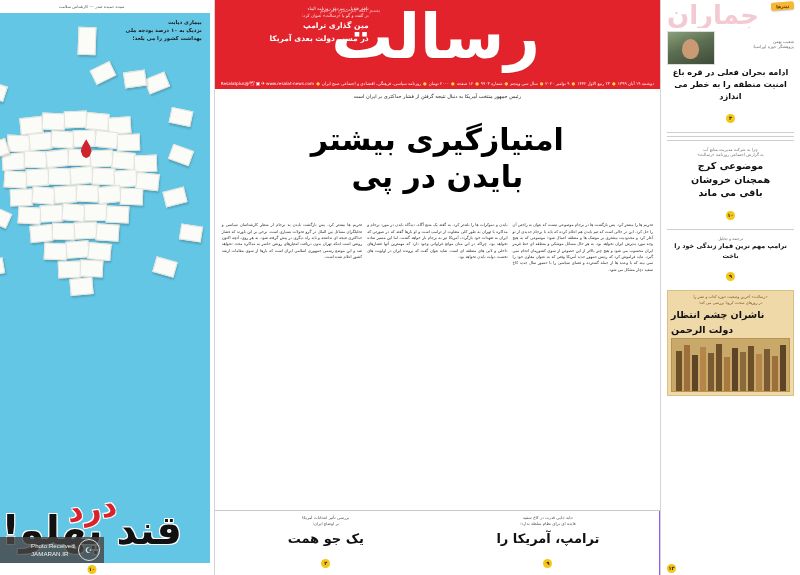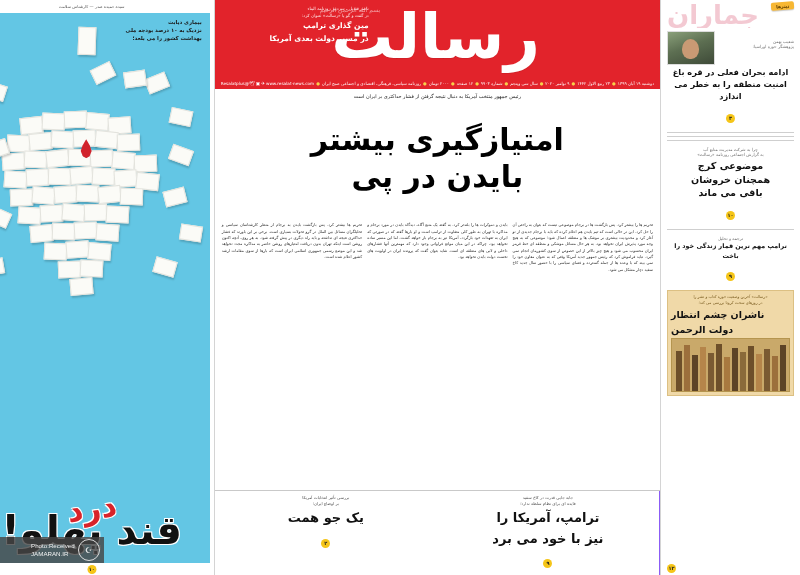--- a/index.html
+++ b/index.html
@@ -289,21 +289,20 @@
       <div class="col body-text rtl">تحریم ها را بیشتر کرد. پس بازگشت ها در برجام موضوعی نیست که بتوان به راحتی آن را حل کرد. این در حالی است که تیم بایدن هم اعلام کرده که باید با برجام جدیدی از نو آغاز کرد و محدودیت بیشتری بر موشک ها و منطقه اعمال شود؛ موضوعی که به هیچ وجه مورد پذیرش ایران نخواهد بود. به هر حال مسائل موشکی و منطقه ای خط قرمز ایران محسوب می شود و هیچ چیز بالاتر از این خصوص از سوی کشورمان انجام نمی گیرد. نباید فراموش کرد که رئیس جمهور جدید آمریکا وقتی که به عنوان معاون خود را نمی بیند که با وعده ها از جمله گسترده و فضای سیاسی را با حضور سال جدید کاخ سفید دچار مشکل می شود.</div>
       <div class="col body-text rtl">بایدن و دموکرات ها را بلندتر کرد. به گفته یک منبع آگاه، دیدگاه بایدن در مورد برجام و مذاکره با تهران به طور کلی متفاوت از ترامپ است و او بارها گفته که در صورتی که ایران به تعهدات خود بازگردد، آمریکا نیز به برجام باز خواهد گشت. اما این مسیر ساده نخواهد بود، چراکه در این میان موانع فراوانی وجود دارد که مهمترین آنها فشارهای داخلی و لابی های منطقه ای است. شاید بتوان گفت که پرونده ایران در اولویت های نخست دولت بایدن نخواهد بود.</div>
       <div class="col body-text rtl">تحریم ها بیشتر کرد. پس بازگشت بایدن به برجام از منظر کارشناسان سیاسی و تحلیلگران مسائل بین الملل در گرو تحولات بسیاری است. برخی بر این باورند که فشار حداکثری نتیجه ای نداشته و باید راه دیگری در پیش گرفته شود. به هر روی، آنچه اکنون روشن است اینکه تهران بدون دریافت امتیازهای روشن حاضر به مذاکره مجدد نخواهد شد و این موضع رسمی جمهوری اسلامی ایران است که بارها از سوی مقامات ارشد کشور اعلام شده است.</div>
     </div>
 
     <div class="center-bottom">
       <div class="cb-cell">
         <div class="cb-kicker">جابه جایی قدرت در کاخ سفید</div>
         <div class="cb-kicker">فایده ای برای نظام سلطه ندارد؛</div>
         <div class="cb-title">ترامپ، آمریکا را</div>
-        <div class="cb-title">نیز با خود می برد</div>
         <span class="pagenum">۹</span>
       </div>
       <div class="cb-cell">
         <div class="cb-kicker">بررسی تأثیر انتخابات آمریکا</div>
         <div class="cb-kicker">بر اوضاع ایران؛</div>
         <div class="cb-title">یک جو همت</div>
         <span class="pagenum">۲</span>
       </div>
     </div>
   </main>

